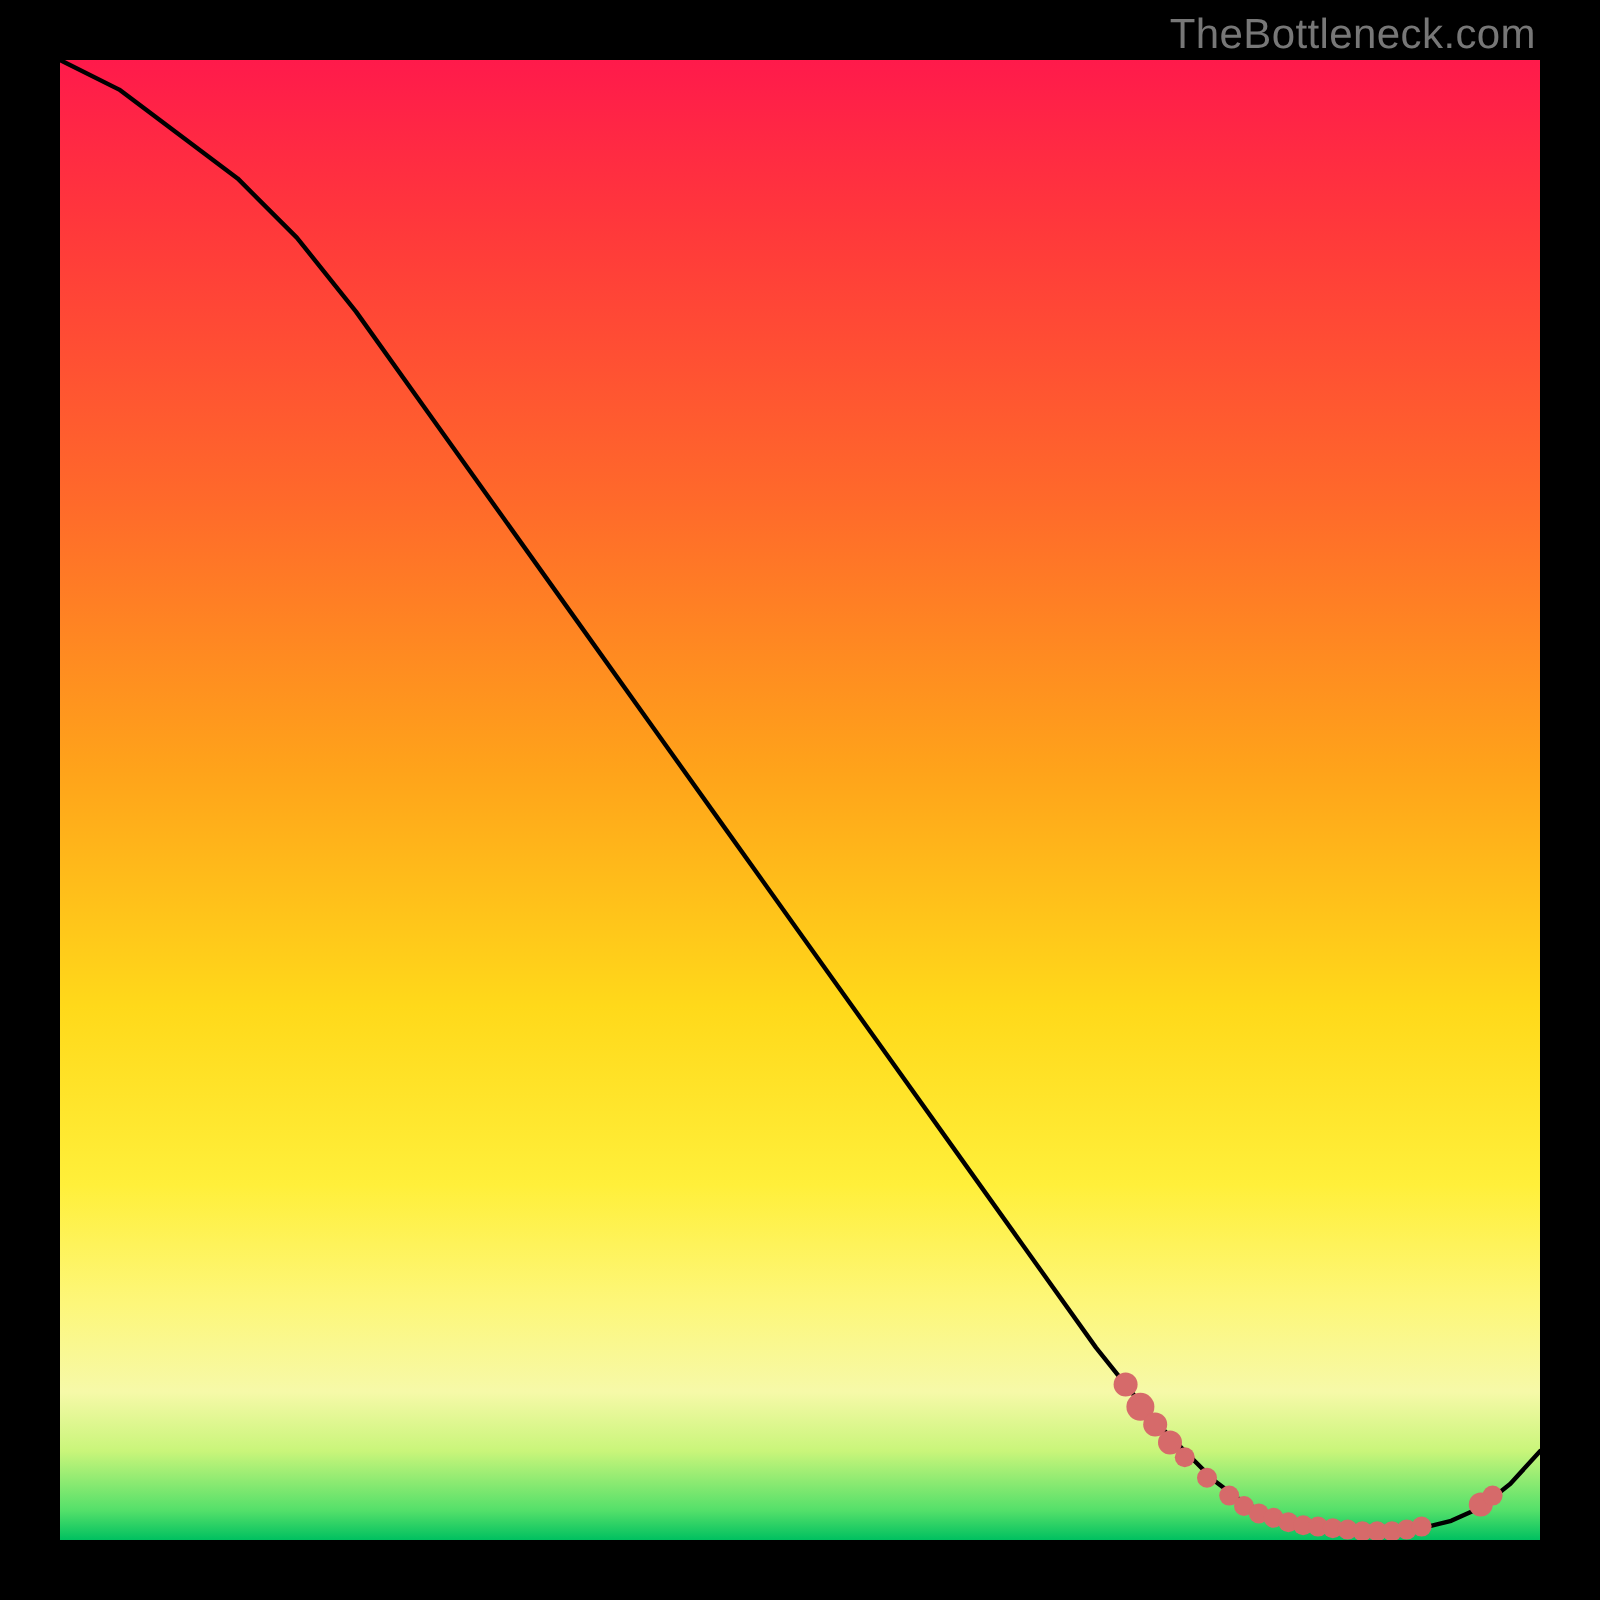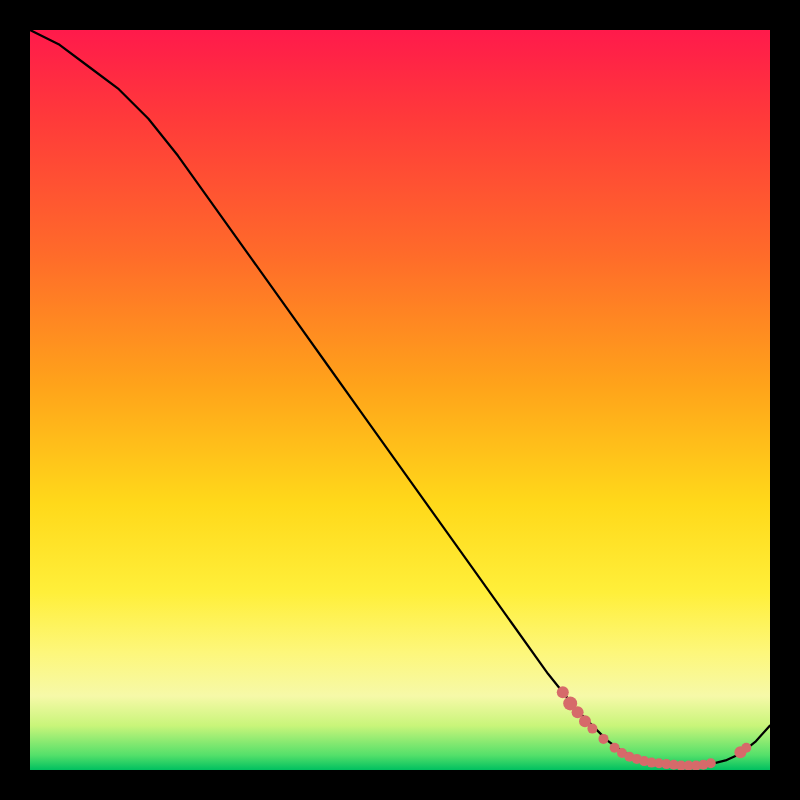--- a/index.html
+++ b/index.html
@@ -52,20 +52,21 @@
     position: absolute;
     inset: 0;
     width: 100%;
     height: 100%;
   }
 </style>
 </head>
 <body>
 
 <div class="frame">
+  <div class="watermark">TheBottleneck.com</div>
 
   <div class="plot">
     <svg class="curve" viewBox="0 0 740 740" preserveAspectRatio="none">
       <path id="curve-path" fill="none" stroke-width="2.2" stroke-linecap="round" stroke-linejoin="round" d="M0.0 0.0 L29.6 14.8 L59.2 37.0 L88.8 59.2 L118.4 88.8 L148.0 125.8 L185.0 177.6 L222.0 229.4 L259.0 281.2 L296.0 333.0 L333.0 384.8 L370.0 436.6 L407.0 488.4 L444.0 540.2 L481.0 592.0 L518.0 643.8 L547.6 680.8 L577.2 710.4 L592.0 721.5 L606.8 728.2 L621.6 731.9 L636.4 734.1 L651.2 735.6 L666.0 735.6 L680.8 734.1 L695.6 730.4 L710.4 723.7 L725.2 711.9 L740.0 695.6 " stroke="#000000"></path>
       <g id="markers">
           <circle cx="532.8" cy="662.3" r="6" fill="#d66a6a" stroke="#c05050" stroke-width="0"></circle>
           <circle cx="540.2" cy="673.4" r="7" fill="#d66a6a" stroke="#c05050" stroke-width="0"></circle>
           <circle cx="547.6" cy="682.3" r="6" fill="#d66a6a" stroke="#c05050" stroke-width="0"></circle>
           <circle cx="555.0" cy="691.2" r="6" fill="#d66a6a" stroke="#c05050" stroke-width="0"></circle>
           <circle cx="562.4" cy="698.6" r="5" fill="#d66a6a" stroke="#c05050" stroke-width="0"></circle>

